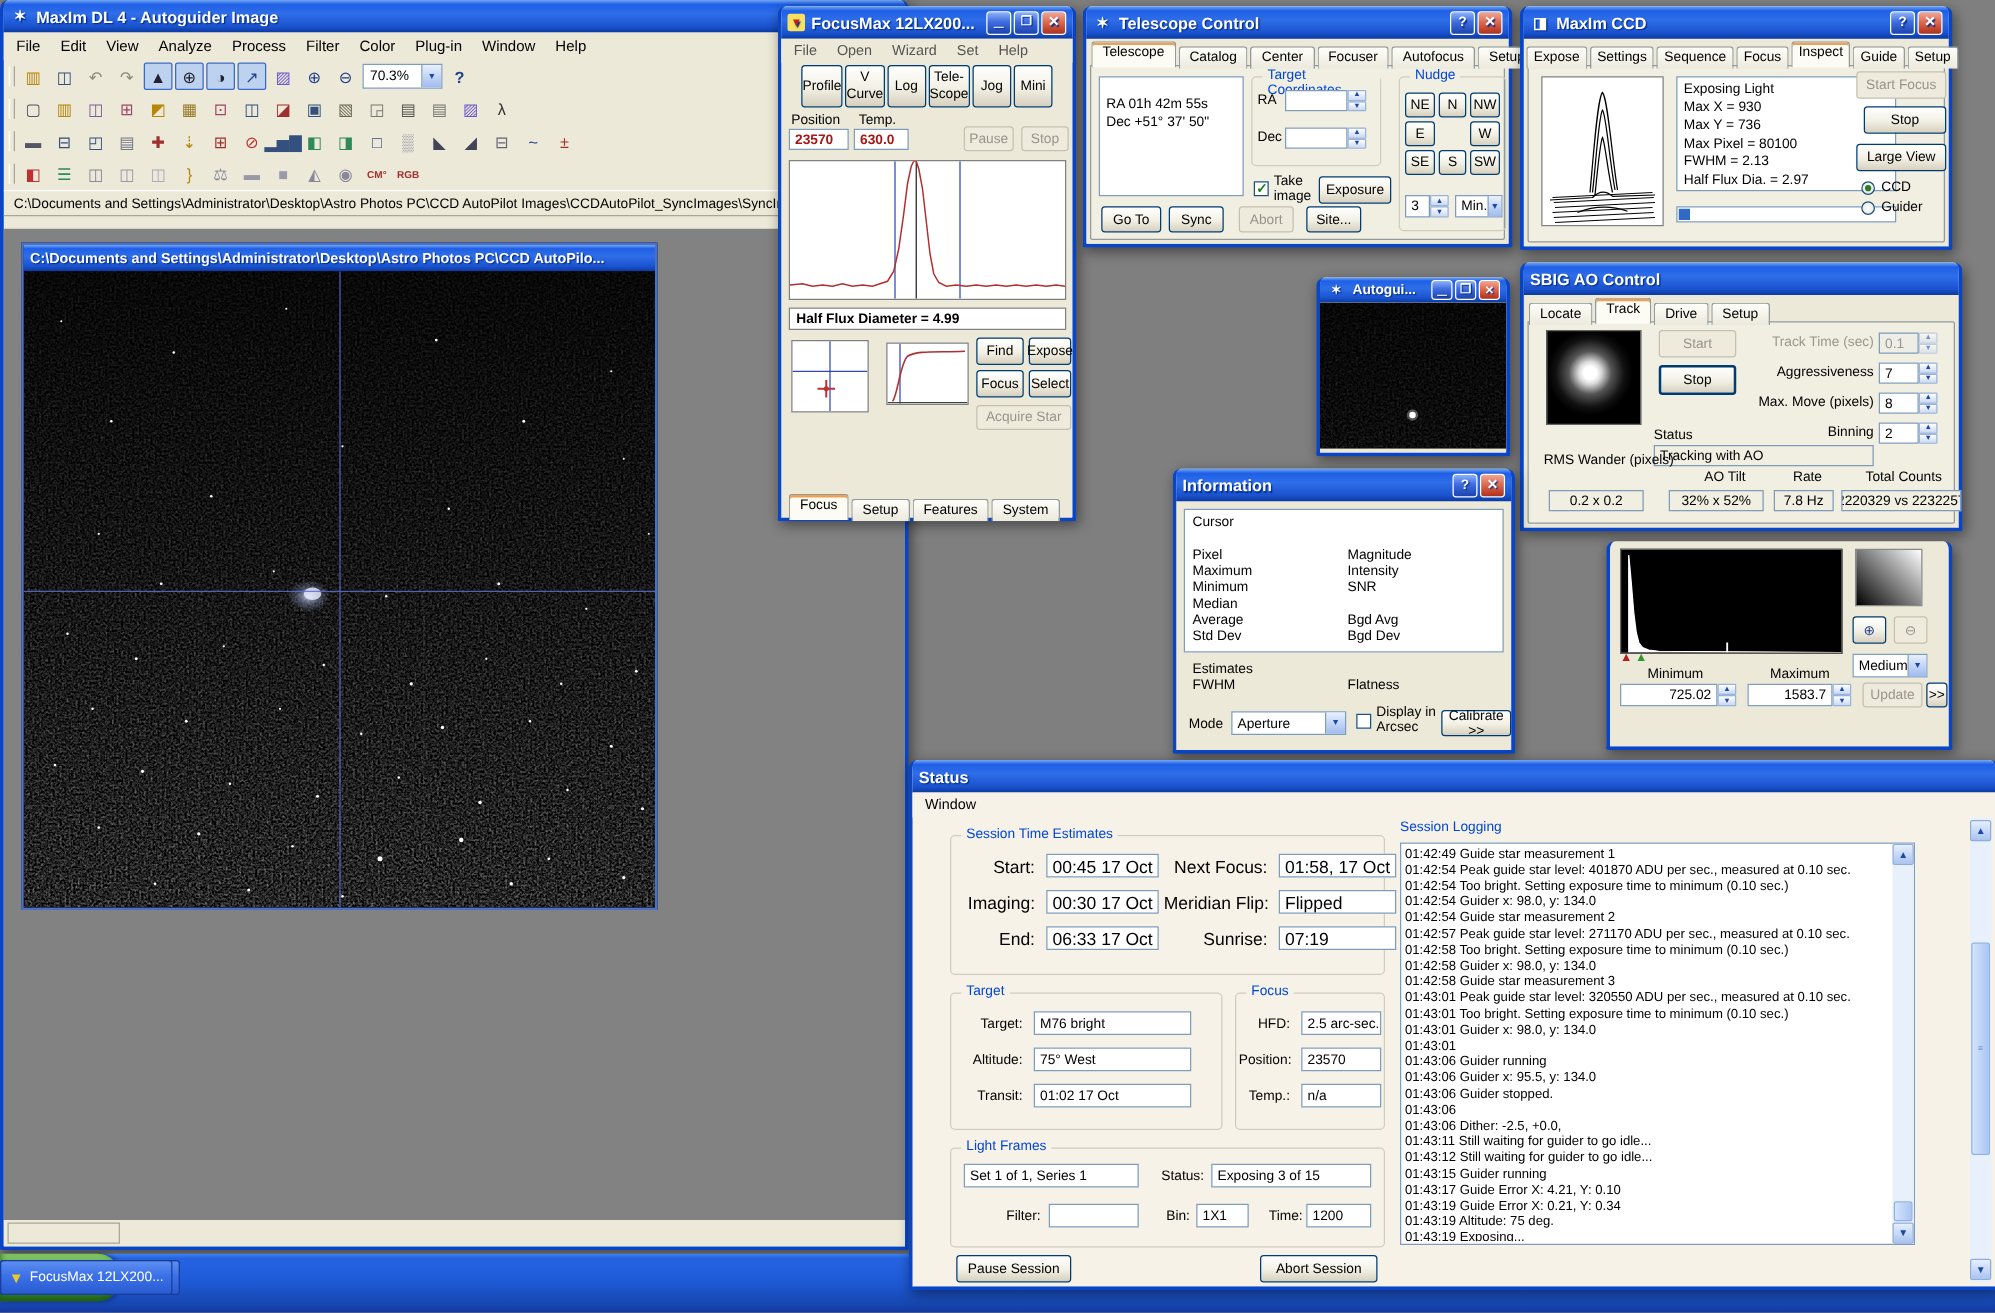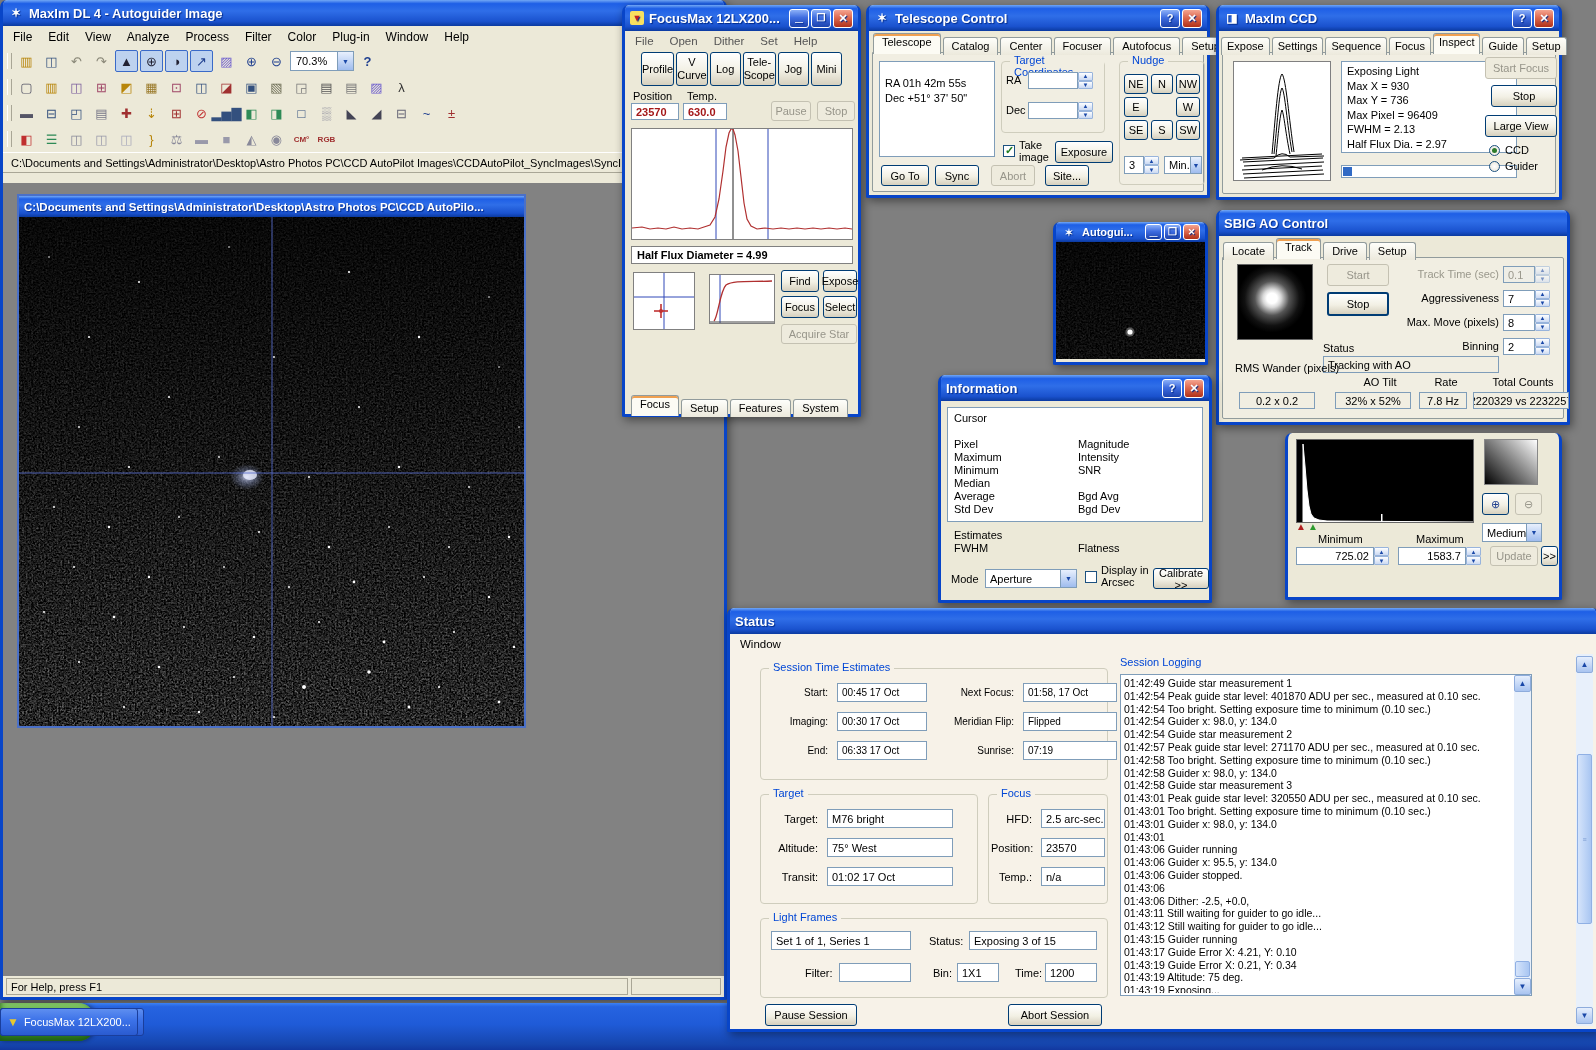--- a/index.html
+++ b/index.html
@@ -253,21 +253,20 @@
         <line x1="140" y1="250" x2="140" y2="509" stroke="#fff" stroke-opacity="0.05"></line>
         <line x1="320" y1="230" x2="320" y2="509" stroke="#fff" stroke-opacity="0.06"></line>
         <g>
             <line x1="253" y1="0" x2="253" y2="509" stroke="#5A6FD0" stroke-opacity="0.85"></line>
             <line x1="0" y1="256" x2="505" y2="256" stroke="#5A6FD0" stroke-opacity="0.85"></line>
           </g>
       </svg>
     </div>
   </div>
   <div style="position:absolute;left:0;right:0;bottom:0;height:21px;background:#ECE9D8;display:flex;gap:3px;padding:2px 3px">
-    <span class="fld" style="position:static;flex:1;background:#ECE9D8;border-color:#A9A696">For Help, press F1</span>
     <span class="fld" style="position:static;width:90px;background:#ECE9D8;border-color:#A9A696"></span>
   </div>
 </div>
 
 <div style="position:absolute;left:0;top:1003px;width:1596px;height:47px;background:linear-gradient(180deg,#3C81F3,#2663E0 8%,#1F5BD8 45%,#1646AE 88%,#1238A0);z-index:3">
   <div style="position:absolute;left:0;top:0;height:38px;width:96px;display:flex;align-items:center;gap:6px;padding:0 14px 0 8px;border-radius:0 18px 18px 0;background:linear-gradient(180deg,#8ACB6C,#3F9A2E 45%,#2E7A1E);box-shadow:inset 0 -3px 6px #1E5A12,2px 0 4px rgba(0,0,0,.4);color:#fff;font-size:17px;font-weight:700;font-style:italic;text-shadow:1px 1px 2px #1a4a10">
     <span class="winflag"></span>
     <span>start</span>
   </div>
   <div>
@@ -298,21 +297,21 @@
     <span class="tbtns">
         <span class="tb b mn"></span>
         <span class="tb b mx"></span>
         <span class="tb r cl"></span>
       </span>
   </div>
   <div class="mbar" style="height:19px;font-size:11.5px;color:#555">
 
   <span class="mi">File</span>
       <span class="mi">Open</span>
-      <span class="mi">Dither</span>
+      <span class="mi">Wizard</span>
       <span class="mi">Set</span>
       <span class="mi">Help</span>
     </div>
   <div style="display:flex;gap:2px;padding:2px 16px">
 
   <button class="btn fmbtn">Profile</button>
       <button class="btn fmbtn">V
 Curve</button>
       <button class="btn fmbtn">Log</button>
       <button class="btn fmbtn">Tele-
@@ -472,21 +471,21 @@
           <path d="M6,98 L40,96 Q48,88 56,95 L90,94"></path>
           <path d="M28,108 Q48,100 68,107"></path>
         </g>
       </svg>
     </div>
     <div class="sunk" style="left:118px;top:8px;width:176px;height:92px;padding:2px 5px;line-height:14.5px">
 
     <div>Exposing Light</div>
         <div>Max X = 930</div>
         <div>Max Y = 736</div>
-        <div>Max Pixel = 96409</div>
+        <div>Max Pixel = 80100</div>
         <div>FWHM = 2.13</div>
         <div>Half Flux Dia. = 2.97</div>
       </div>
     <div class="sunk" style="left:118px;top:112px;width:176px;height:13px;padding:1px">
         <div style="width:9px;height:100%;background:#316AC5"></div>
       </div>
     <button class="btn dis" style="left:262px;top:4px;width:72px;height:22px">Start Focus</button>
     <button class="btn" style="left:268px;top:32px;width:66px;height:22px">Stop</button>
     <button class="btn" style="left:262px;top:62px;width:72px;height:22px">Large View</button>
     <span class="radio on" style="left:266px;top:92px"></span>
@@ -676,21 +675,21 @@
 <div class="win st" style="left:727px;top:608px;width:872px;height:424px;z-index:20;background:#F7F2E8">
   <div class="tbar">
     <span class="ttext">Status</span>
   </div>
   <div class="mbar" style="background:#F7F2E8;height:20px;font-size:11.5px">
     <span class="mi">Window</span>
   </div>
   <div style="position:relative;height:372px">
     <div class="grp" style="left:30px;top:14px;width:348px;height:112px">
       <span class="glab">Session Time Estimates</span>
-      <div style="display:grid;grid-template-columns:70px 90px 88px 94px;gap:10px 4px;padding:14px 0 0 2px;align-items:center;font-size:10px">
+      <div style="display:grid;grid-template-columns:70px 90px 88px 94px;gap:10px 4px;padding:14px 0 0 2px;align-items:center;font-size:14px">
 
       <div class="pair"><span class="plab">Start:</span><span class="pfld">00:45 17 Oct</span></div>
           <div class="pair"><span class="plab">Next Focus:</span><span class="pfld">01:58, 17 Oct</span></div>
           <div class="pair"><span class="plab">Imaging:</span><span class="pfld">00:30 17 Oct</span></div>
           <div class="pair"><span class="plab">Meridian Flip:</span><span class="pfld">Flipped</span></div>
           <div class="pair"><span class="plab">End:</span><span class="pfld">06:33 17 Oct</span></div>
           <div class="pair"><span class="plab">Sunrise:</span><span class="pfld">07:19</span></div>
         </div>
     </div>
     <div class="grp" style="left:30px;top:140px;width:218px;height:110px">

